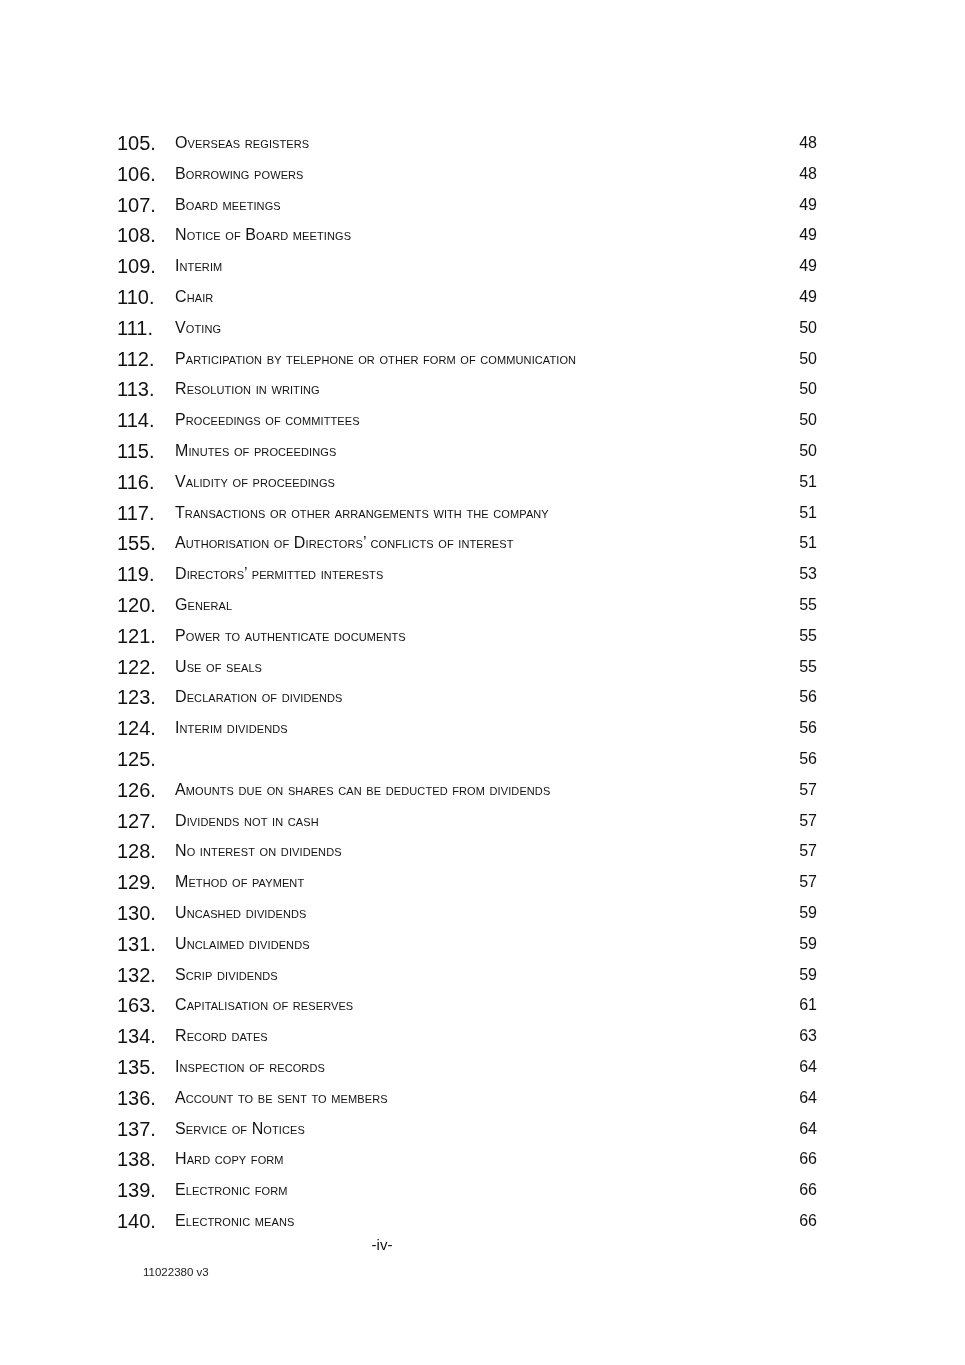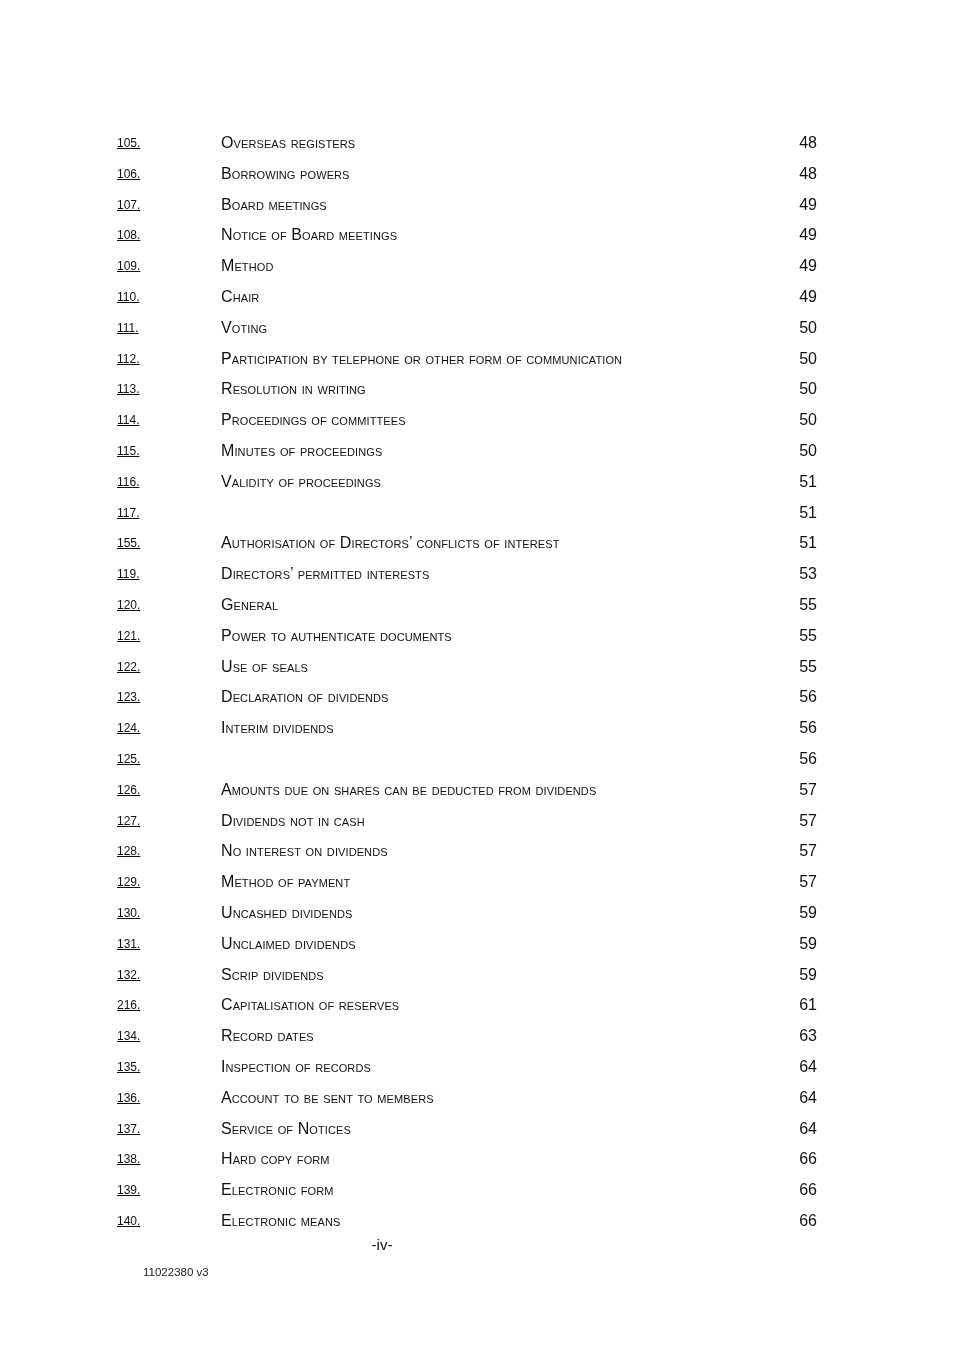--- a/index.html
+++ b/index.html
@@ -24,31 +24,29 @@
     .toc-row {
       position: relative;
       height: 30.8px;
       font-size: 15.5px;
       line-height: 26px;
     }
     .toc-num {
       position: absolute;
       left: 0;
       top: 0;
-      font-size: 12px;
-      text-decoration: underline;
+      font-size: 20px;
     }
     .toc-title {
       position: absolute;
       left: 58px;
       top: 0;
       font-variant: small-caps;
       font-size: 16px;
       letter-spacing: 0.1px;
-      margin-left: 46px;
     }
     .toc-page {
       position: absolute;
       right: 0;
       top: 0;
       font-size: 16px;
       text-align: center;
     }
     .page-number {
       position: absolute;
@@ -86,21 +84,21 @@
       <span class="toc-title">Board meetings</span>
       <span class="toc-page">49</span>
     </div>
     <div class="toc-row">
       <span class="toc-num">108.</span>
       <span class="toc-title">Notice of Board meetings</span>
       <span class="toc-page">49</span>
     </div>
     <div class="toc-row">
       <span class="toc-num">109.</span>
-      <span class="toc-title">Method</span>
+      <span class="toc-title">Interim</span>
       <span class="toc-page">49</span>
     </div>
     <div class="toc-row">
       <span class="toc-num">110.</span>
       <span class="toc-title">Chair</span>
       <span class="toc-page">49</span>
     </div>
     <div class="toc-row">
       <span class="toc-num">111.</span>
       <span class="toc-title">Voting</span>
@@ -126,20 +124,21 @@
       <span class="toc-title">Minutes of proceedings</span>
       <span class="toc-page">50</span>
     </div>
     <div class="toc-row">
       <span class="toc-num">116.</span>
       <span class="toc-title">Validity of proceedings</span>
       <span class="toc-page">51</span>
     </div>
     <div class="toc-row">
       <span class="toc-num">117.</span>
+      <span class="toc-title">Transactions or other arrangements with the company</span>
       <span class="toc-page">51</span>
     </div>
     <div class="toc-row">
       <span class="toc-num">155.</span>
       <span class="toc-title">Authorisation of Directors’ conflicts of interest</span>
       <span class="toc-page">51</span>
     </div>
     <div class="toc-row">
       <span class="toc-num">119.</span>
       <span class="toc-title">Directors’ permitted interests</span>
@@ -203,21 +202,21 @@
       <span class="toc-num">131.</span>
       <span class="toc-title">Unclaimed dividends</span>
       <span class="toc-page">59</span>
     </div>
     <div class="toc-row">
       <span class="toc-num">132.</span>
       <span class="toc-title">Scrip dividends</span>
       <span class="toc-page">59</span>
     </div>
     <div class="toc-row">
-      <span class="toc-num">216.</span>
+      <span class="toc-num">163.</span>
       <span class="toc-title">Capitalisation of reserves</span>
       <span class="toc-page">61</span>
     </div>
     <div class="toc-row">
       <span class="toc-num">134.</span>
       <span class="toc-title">Record dates</span>
       <span class="toc-page">63</span>
     </div>
     <div class="toc-row">
       <span class="toc-num">135.</span>

